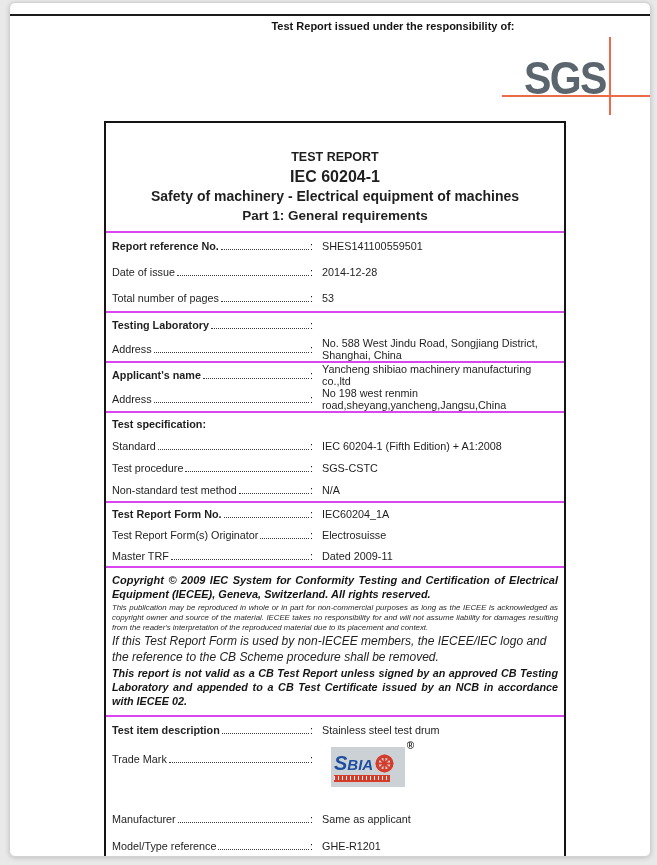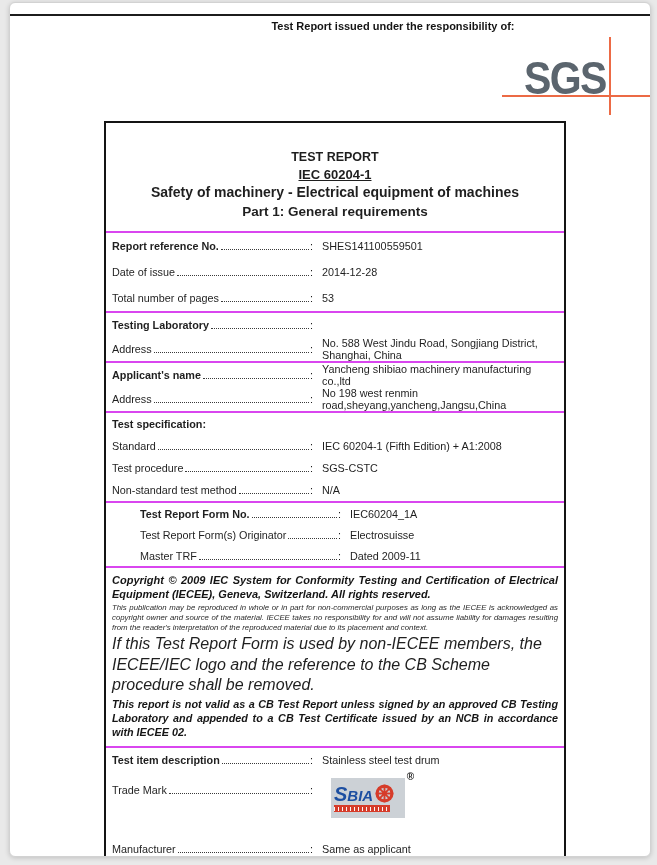--- a/index.html
+++ b/index.html
@@ -46,45 +46,45 @@
     position: absolute; left: 94px; top: 118px; width: 462px;
     border: 2px solid #141414;
     box-sizing: border-box;
     background: #fff;
   }
   .sec { border-top: 2px solid #d946ef; }
   .sec:first-child { border-top: none; }
 
   .title-sec { height: 108px; padding-top: 26px; box-sizing: border-box; text-align: center; }
   .t1 { font-size: 12.5px; font-weight: bold; line-height: 1.35; }
-  .t2 { font-size: 13px;   font-weight: bold; line-height: 1.35; text-decoration: underline; }
+  .t2 { font-size: 16px;   font-weight: bold; line-height: 1.35; }
   .t3 { font-size: 14px;   font-weight: bold; line-height: 1.4; }
   .t4 { font-size: 13.5px; font-weight: bold; line-height: 1.4; }
 
   .row { display: flex; align-items: center; padding: 0 5px 0 6px; font-size: 10.8px; }
   .lbl { width: 201px; display: flex; align-items: baseline; flex: none; }
   .lbl .lt { white-space: nowrap; }
   .lbl.b .lt { font-weight: bold; }
   .leader { flex: 1; border-bottom: 1.4px dotted #3a3a3a; margin: 0 1px 2px 2px; min-width: 6px; }
   .cl { flex: none; }
   .val { flex: 1; padding-left: 9px; }
 
   .s2 .row { height: 26px; }
   .s3 .row, .s4 .row { height: 24px; }
   .s5 .row { height: 22px; }
-  .s6 .row { height: 21px; margin-left: 28px; }
+  .s6 .row { height: 21px; }
 
   .hdr-row { font-weight: bold; }
   .hdr-row .lbl { width: auto; }
 
   
   .copy { padding: 5px 6px 7px 6px; font-style: italic; }
   .cp-b1 { font-size: 11px; font-weight: bold; text-align: justify; line-height: 1.3; color: #151515; }
   .cp-fine { font-size: 7.8px; text-align: justify; line-height: 1.32; margin-top: 1px; color: #2a2a2a; }
-  .cp-note { font-size: 16px; line-height: 1.28; margin-top: 1px; }
+  .cp-note { font-size: 12px; line-height: 1.28; margin-top: 1px; }
   .cp-b2 { font-size: 10.8px; font-weight: bold; text-align: justify; line-height: 1.3; margin-top: 1px; color: #151515; }
 
   
   .s8 .row-desc { height: 25px; }
   .s8 .row-tm { height: 58px; align-items: flex-start; padding-top: 5px; }
   .s8 .row-tm .lbl { margin-top: 6px; }
   .s8 .row-manu { height: 27px; }
   .s8 .row-model { height: 27px; }
   .s8 .row-ratings { height: 23px; }
 

